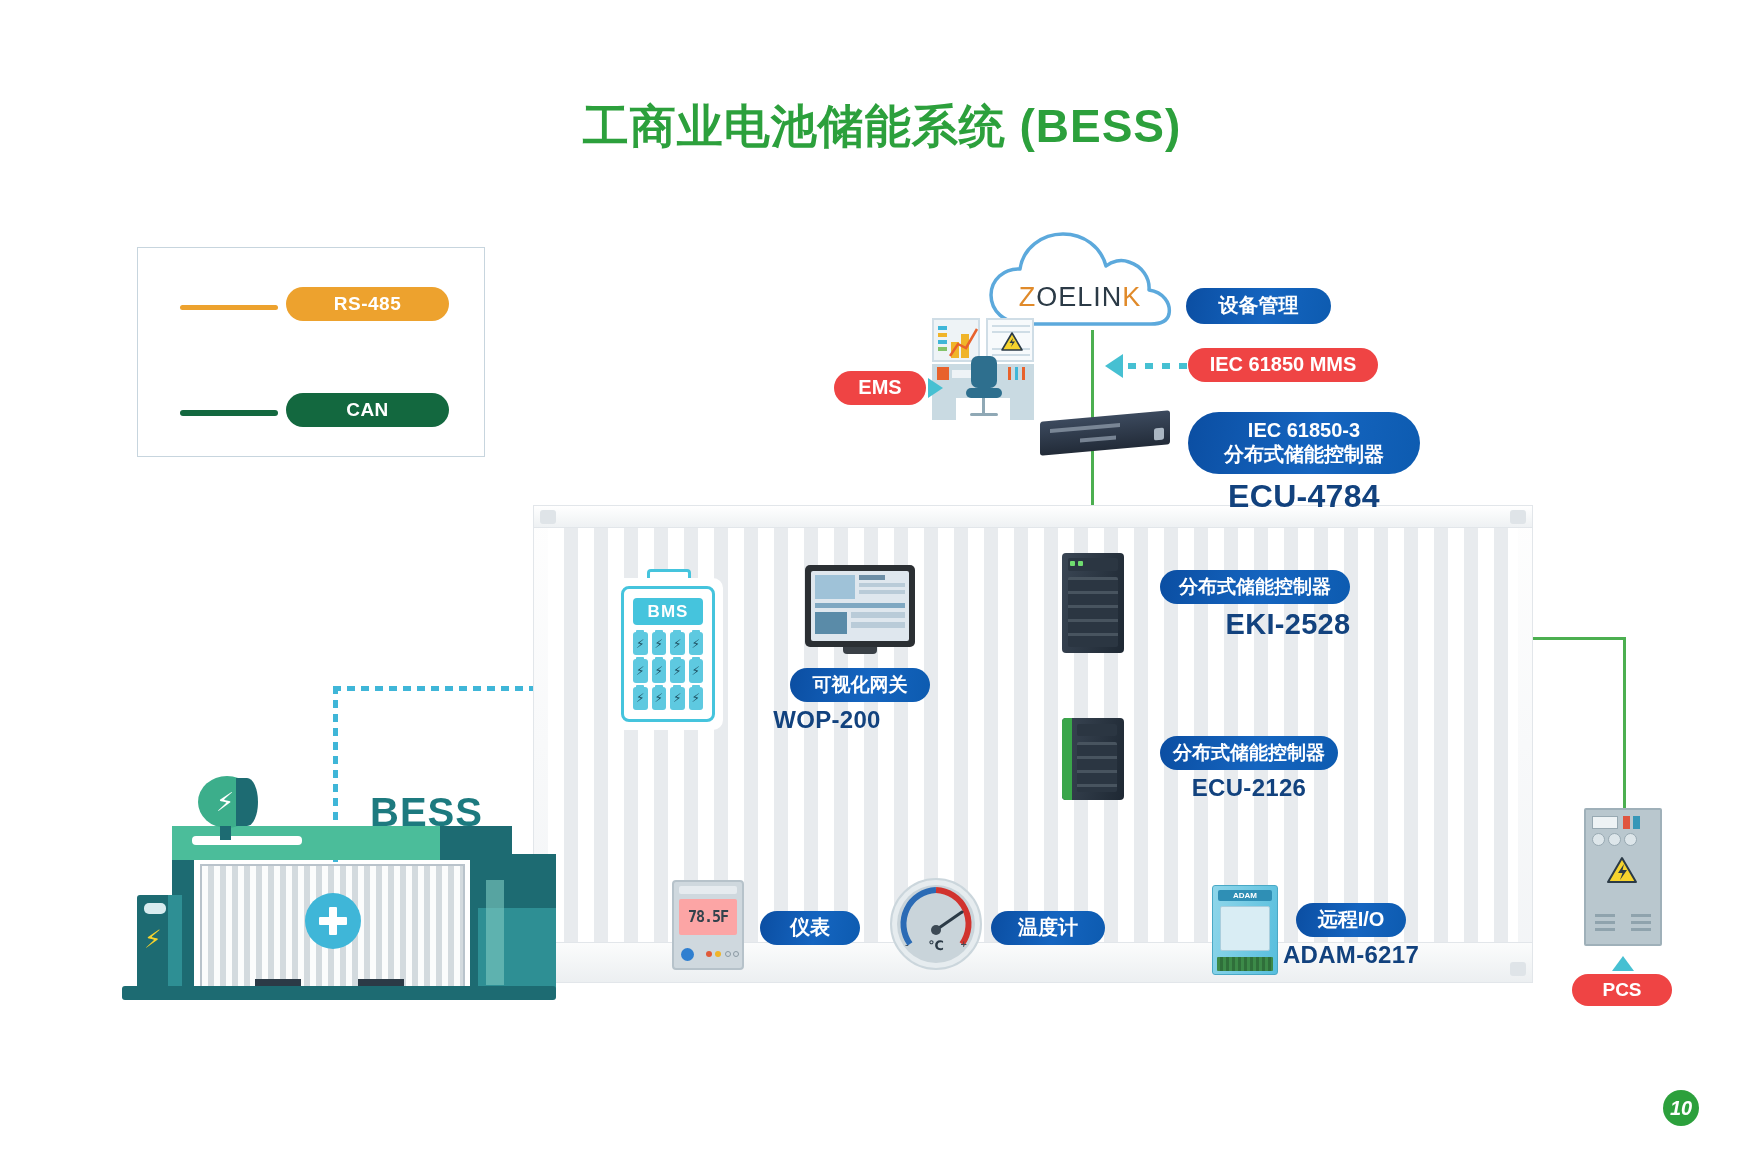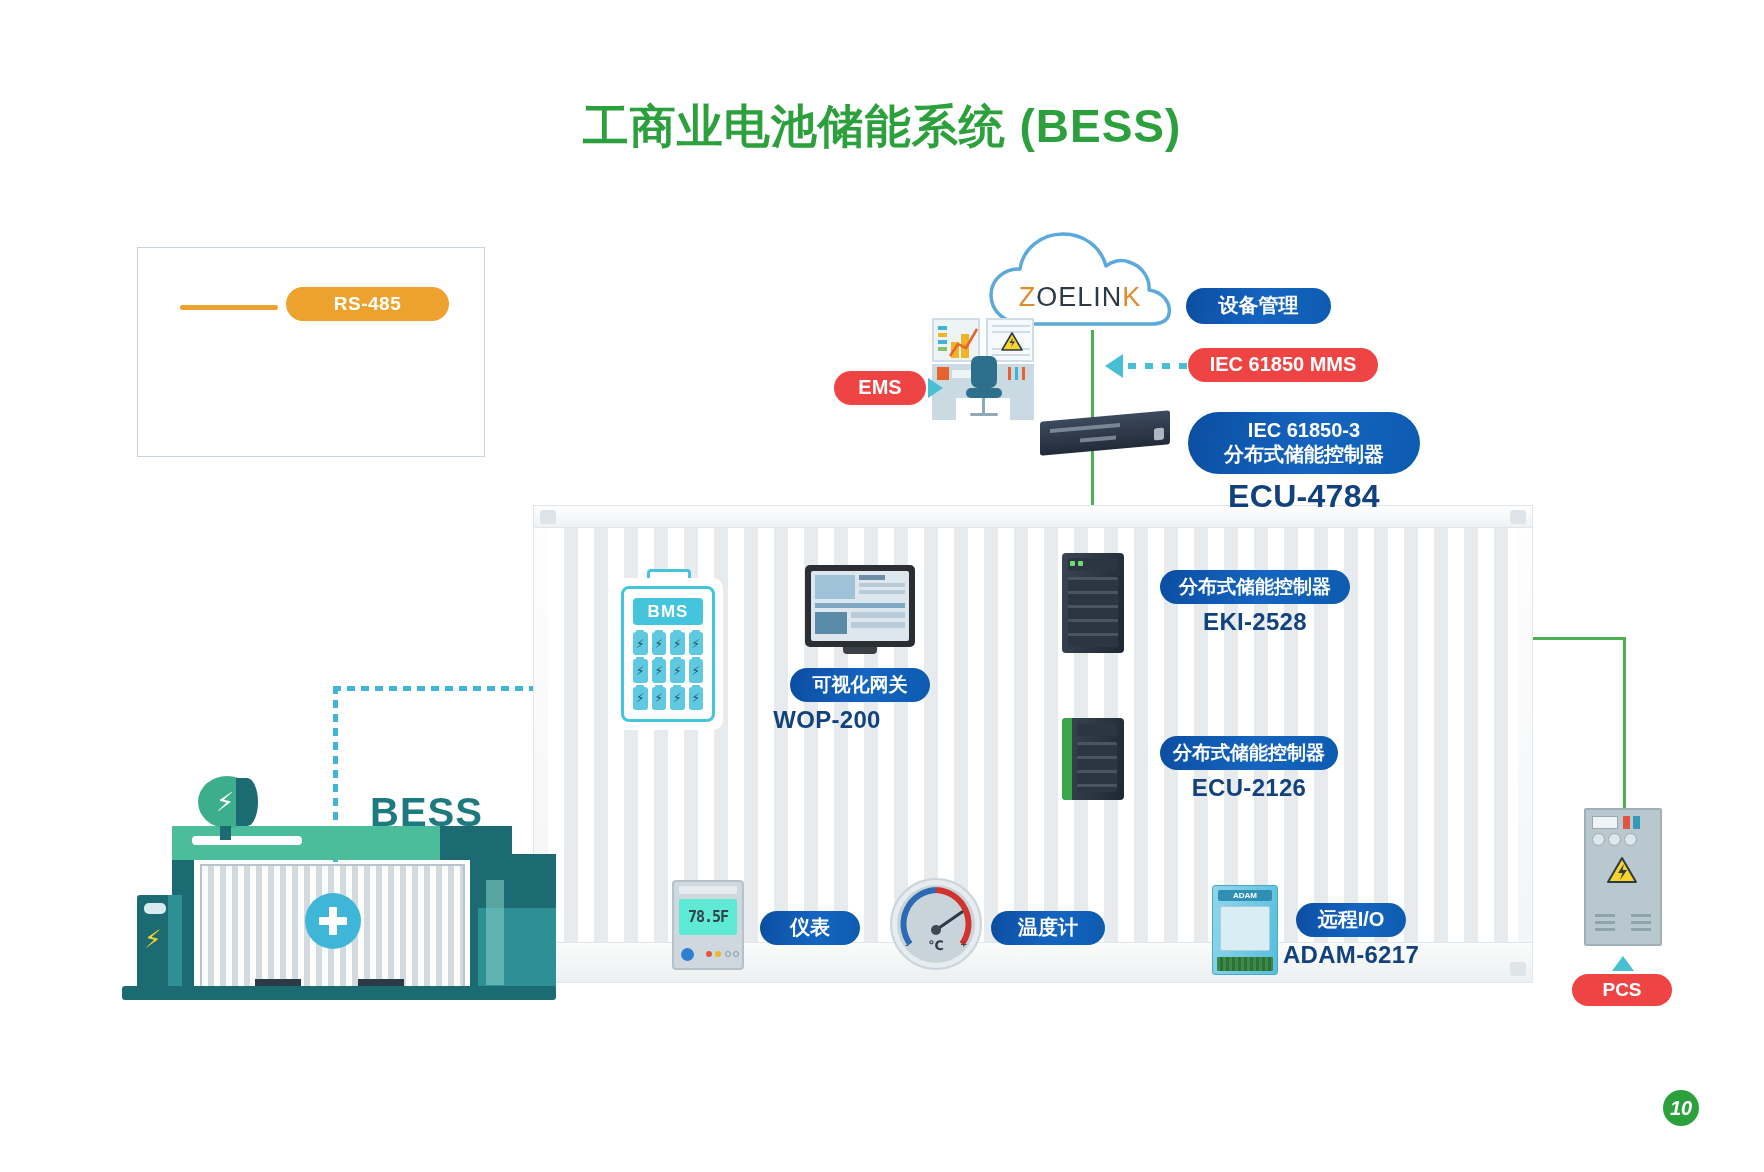--- a/index.html
+++ b/index.html
@@ -146,20 +146,24 @@
 </head>
 <body>
 
 <div class="abs" id="title">工商业电池储能系统 (BESS)</div>
 
 <div class="abs" id="legend">
   <div class="legend-row" style="top:39px;">
     <div class="legend-line" style="background:#eda22e;"></div>
     <div class="legend-pill" style="background:#eda22e;">RS-485</div>
   </div>
+  <div class="legend-row" style="top:145px;">
+    <div class="legend-line" style="background:#13683f;height:6px;top:17px;"></div>
+    <div class="legend-pill" style="background:#13683f;">CAN</div>
+  </div>
 </div>
 
 <div class="abs line-v green" style="left:1091px; top:330px; height:230px;"></div>
 
 <div class="abs line-v green" style="left:1091px; top:640px; height:195px;"></div>
 
 <div class="abs line-h green" style="left:1106px; top:637px; width:520px;"></div>
 <div class="abs line-v green" style="left:1623px; top:637px; height:180px;"></div>
 
 <div class="abs line-h green" style="left:915px; top:600px; width:150px;"></div>
@@ -325,21 +329,21 @@
             <span>⚡</span>
           </div>
       </div>
     </div>
   </div>
 </div>
 
 <div class="abs" id="meter">
   <div class="abs" style="inset:0;background:#cfd8de;border-radius:4px;border:2px solid #b6c2ca;"></div>
   <div class="abs" style="left:7px;top:6px;right:7px;height:8px;background:#e6ebef;border-radius:2px;"></div>
-  <div class="abs" style="left:7px;top:19px;right:7px;height:36px;background:#5eead4;border-radius:2px;
+  <div class="abs" style="left:7px;top:19px;right:7px;height:36px;background:#fca5a5;border-radius:2px;
        display:flex;align-items:center;justify-content:center;color:#33424c;font-size:15px;font-weight:bold;
        font-family:'DejaVu Sans Mono',monospace;letter-spacing:-1px;">78.5F</div>
   <div class="abs" style="left:9px;bottom:9px;width:13px;height:13px;background:#2f7fd0;border-radius:50%;"></div>
   <div class="abs" style="left:34px;bottom:13px;width:6px;height:6px;background:#e05a3a;border-radius:50%;"></div>
   <div class="abs" style="left:43px;bottom:13px;width:6px;height:6px;background:#f0b429;border-radius:50%;"></div>
   <div class="abs" style="left:53px;bottom:13px;width:6px;height:6px;border:1.5px solid #8a99a3;border-radius:50%;"></div>
   <div class="abs" style="left:61px;bottom:13px;width:6px;height:6px;border:1.5px solid #8a99a3;border-radius:50%;"></div>
 </div>
 
 <div class="abs" id="thermo">
@@ -428,21 +432,21 @@
 <div class="abs dotline-h-teal" style="left:1128px; top:363px; width:60px;"></div>
 <div class="abs pill pill-teal" style="left:1188px; top:348px; width:190px; height:34px; font-size:20px;">IEC 61850 MMS</div>
 
 <div class="abs pill pill-darkblue" style="left:1188px; top:412px; width:232px; height:62px; font-size:20px; flex-direction:column;">
   <span>IEC 61850-3</span>
   <span>分布式储能控制器</span>
 </div>
 <div class="abs model" style="left:1188px; top:478px; width:232px; font-size:32px;">ECU-4784</div>
 
 <div class="abs pill pill-darkblue" style="left:1160px; top:570px; width:190px; height:34px; font-size:19px;">分布式储能控制器</div>
-<div class="abs model" style="left:1160px; top:608px; width:190px; font-size:24px;">EKI-2528</div>
+<div class="abs model" style="left:1193px; top:608px; width:190px; font-size:29px;">EKI-2528</div>
 
 <div class="abs pill pill-darkblue" style="left:1160px; top:736px; width:178px; height:34px; font-size:19px;">分布式储能控制器</div>
 <div class="abs model" style="left:1160px; top:774px; width:178px; font-size:24px;">ECU-2126</div>
 
 <div class="abs pill pill-darkblue" style="left:790px; top:668px; width:140px; height:34px; font-size:19px;">可视化网关</div>
 <div class="abs model" style="left:757px; top:706px; width:140px; font-size:24px;">WOP-200</div>
 
 <div class="abs pill pill-darkblue" style="left:760px; top:911px; width:100px; height:34px; font-size:20px;">仪表</div>
 
 <div class="abs pill pill-darkblue" style="left:991px; top:911px; width:114px; height:34px; font-size:20px;">温度计</div>

